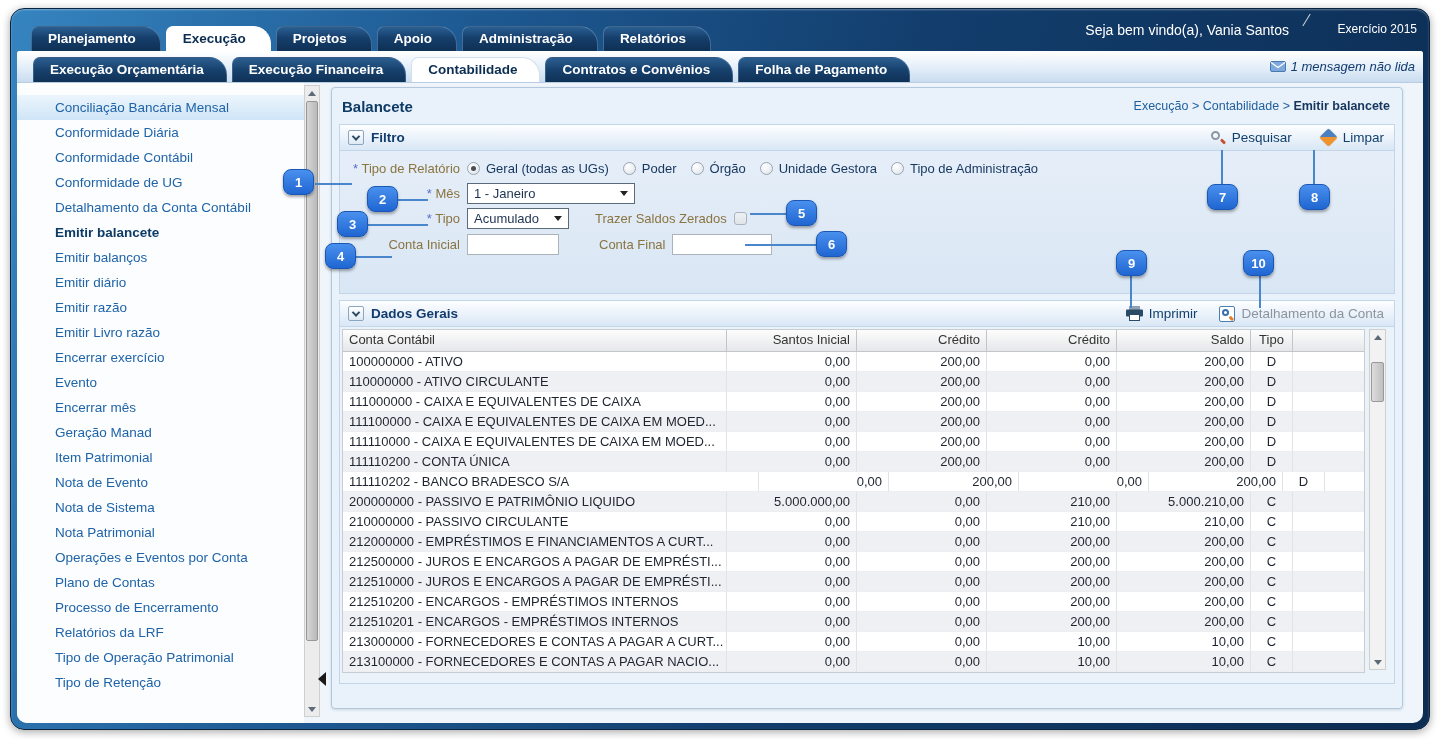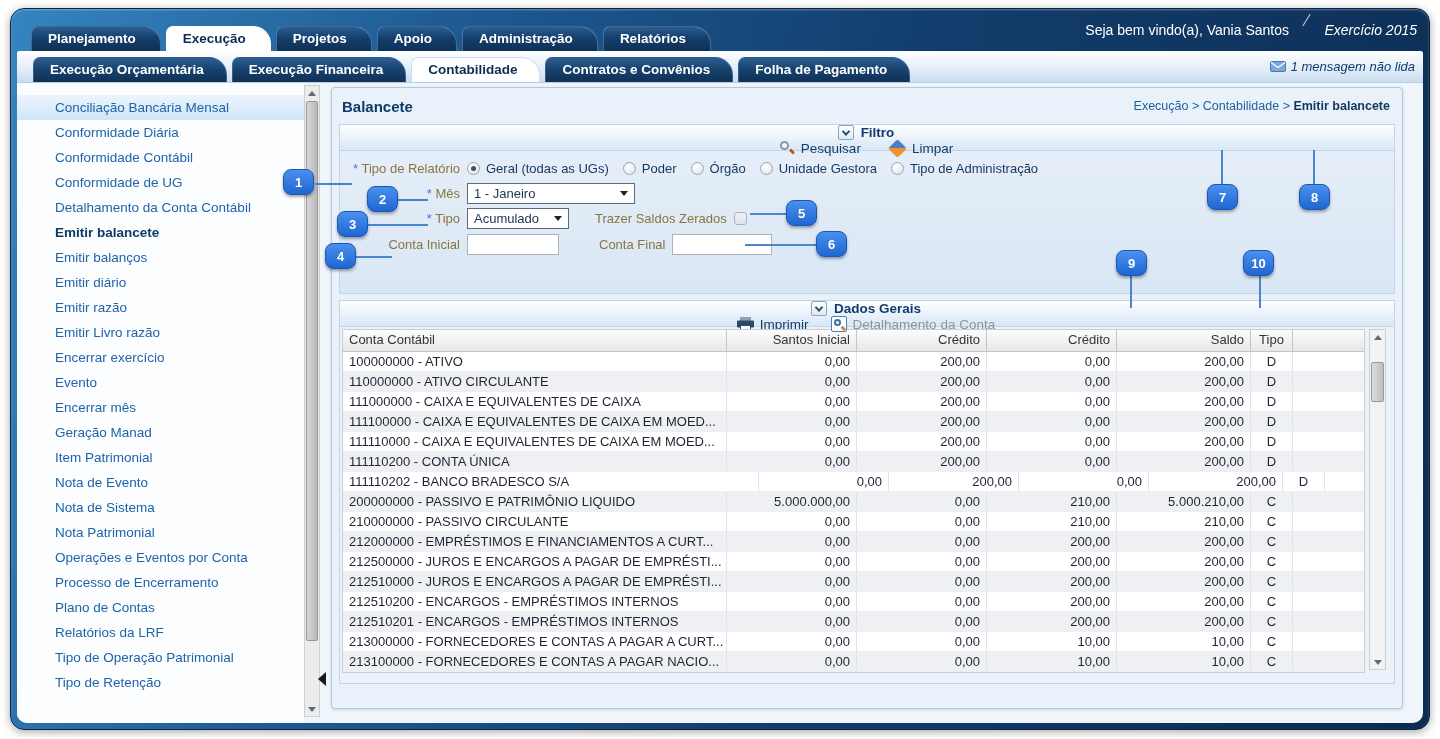--- a/index.html
+++ b/index.html
@@ -16,21 +16,21 @@
   .topbar { position: absolute; top: 0; left: 0; right: 0; height: 42px; }
   .main-tabs { position: absolute; left: 20px; bottom: 0; display: flex; gap: 5px; align-items: flex-end; }
   .mtab {
     height: 25px; line-height: 24px; padding: 0 24px 0 16px;
     border-radius: 7px 18px 0 0; font-size: 13.5px; font-weight: bold;
     color: #fff; background: linear-gradient(180deg,#2a5f92 0%, #163f6c 45%, #0e3054 100%);
     border: 1px solid rgba(130,170,210,.45); border-bottom: none; cursor: pointer; white-space: nowrap;
   }
   .mtab.active { background: #fff; color: #0c2d52; border-color: #fff; }
   .welcome { position: absolute; right: 140px; top: 13px; color: #fff; font-size: 14px; white-space: nowrap; }
-  .exercise { position: absolute; right: 12px; top: 13px; color: #fff; font-size: 14px; font-style: italic; white-space: nowrap; }
+  .exercise { position: absolute; right: 12px; top: 13px; color: #fff; font-size: 12px; white-space: nowrap; }
   .slash { position: absolute; right: 122px; top: 4px; width: 1px; height: 14px; background: rgba(255,255,255,.8); transform: rotate(32deg); }
 
   .inner {
     position: absolute; left: 6px; right: 6px; top: 42px; bottom: 6px;
     background: #eff5fb; border-radius: 3px 3px 10px 10px; overflow: hidden;
     display: flex; flex-direction: column;
   }
   
   .subnav {
     position: relative; height: 32px; flex: none;
@@ -77,21 +77,20 @@
   .breadcrumb { font-size: 12.5px; color: #1f5f9e; }
   .breadcrumb .crumb { color: #1f5f9e; cursor: pointer; }
   .breadcrumb .sep { color: #1f5f9e; }
   .breadcrumb .cur { color: #15365c; font-weight: bold; }
 
   .gbox { margin: 0 7px; border: 1px solid #c3d5e8; background: linear-gradient(180deg,#e8f0f9,#d9e6f4); }
   .gbox-head {
     height: 26px; display: flex; align-items: center; justify-content: space-between;
     padding: 0 10px 0 8px; border-bottom: 1px solid #c3d5e8;
     background: linear-gradient(180deg,#fdfeff 0%, #e9f1fa 55%, #d9e7f5 100%);
-    flex-direction: column;
   }
   .gbox-title { display: flex; align-items: center; gap: 7px; font-size: 13.5px; font-weight: bold; color: #123c6e; }
   .collapse-btn { width: 16px; height: 15px; background: linear-gradient(#ffffff,#dfe9f4); border: 1px solid #8aa6c2;
     border-radius: 2px; display: flex; align-items: center; justify-content: center; cursor: pointer; }
   .chev { width: 6px; height: 6px; border-left: 2px solid #2a4a66; border-bottom: 2px solid #2a4a66; transform: rotate(-45deg) translate(1px,-1px); }
   .head-actions { display: flex; align-items: center; gap: 28px; }
   .tool-btn { display: flex; align-items: center; gap: 6px; font-size: 13.5px; color: #12406e; cursor: pointer; }
   .tool-btn.disabled { color: #8c949e; cursor: default; }
 
   .filter-body { height: 142px; padding-top: 5px; }
@@ -198,22 +197,22 @@
             <div class="side-item">Emitir Livro razão</div>
             <div class="side-item">Encerrar exercício</div>
             <div class="side-item">Evento</div>
             <div class="side-item">Encerrar mês</div>
             <div class="side-item">Geração Manad</div>
             <div class="side-item">Item Patrimonial</div>
             <div class="side-item">Nota de Evento</div>
             <div class="side-item">Nota de Sistema</div>
             <div class="side-item">Nota Patrimonial</div>
             <div class="side-item">Operações e Eventos por Conta</div>
+            <div class="side-item">Plano de Contas</div>
             <div class="side-item">Processo de Encerramento</div>
-            <div class="side-item">Plano de Contas</div>
             <div class="side-item">Relatórios da LRF</div>
             <div class="side-item">Tipo de Operação Patrimonial</div>
             <div class="side-item">Tipo de Retenção</div>
           </div>
 
         <div class="side-scroll">
           <div class="ss-up">
               <span class="tri-up"></span>
             </div>
           <div class="ss-thumb"></div>

